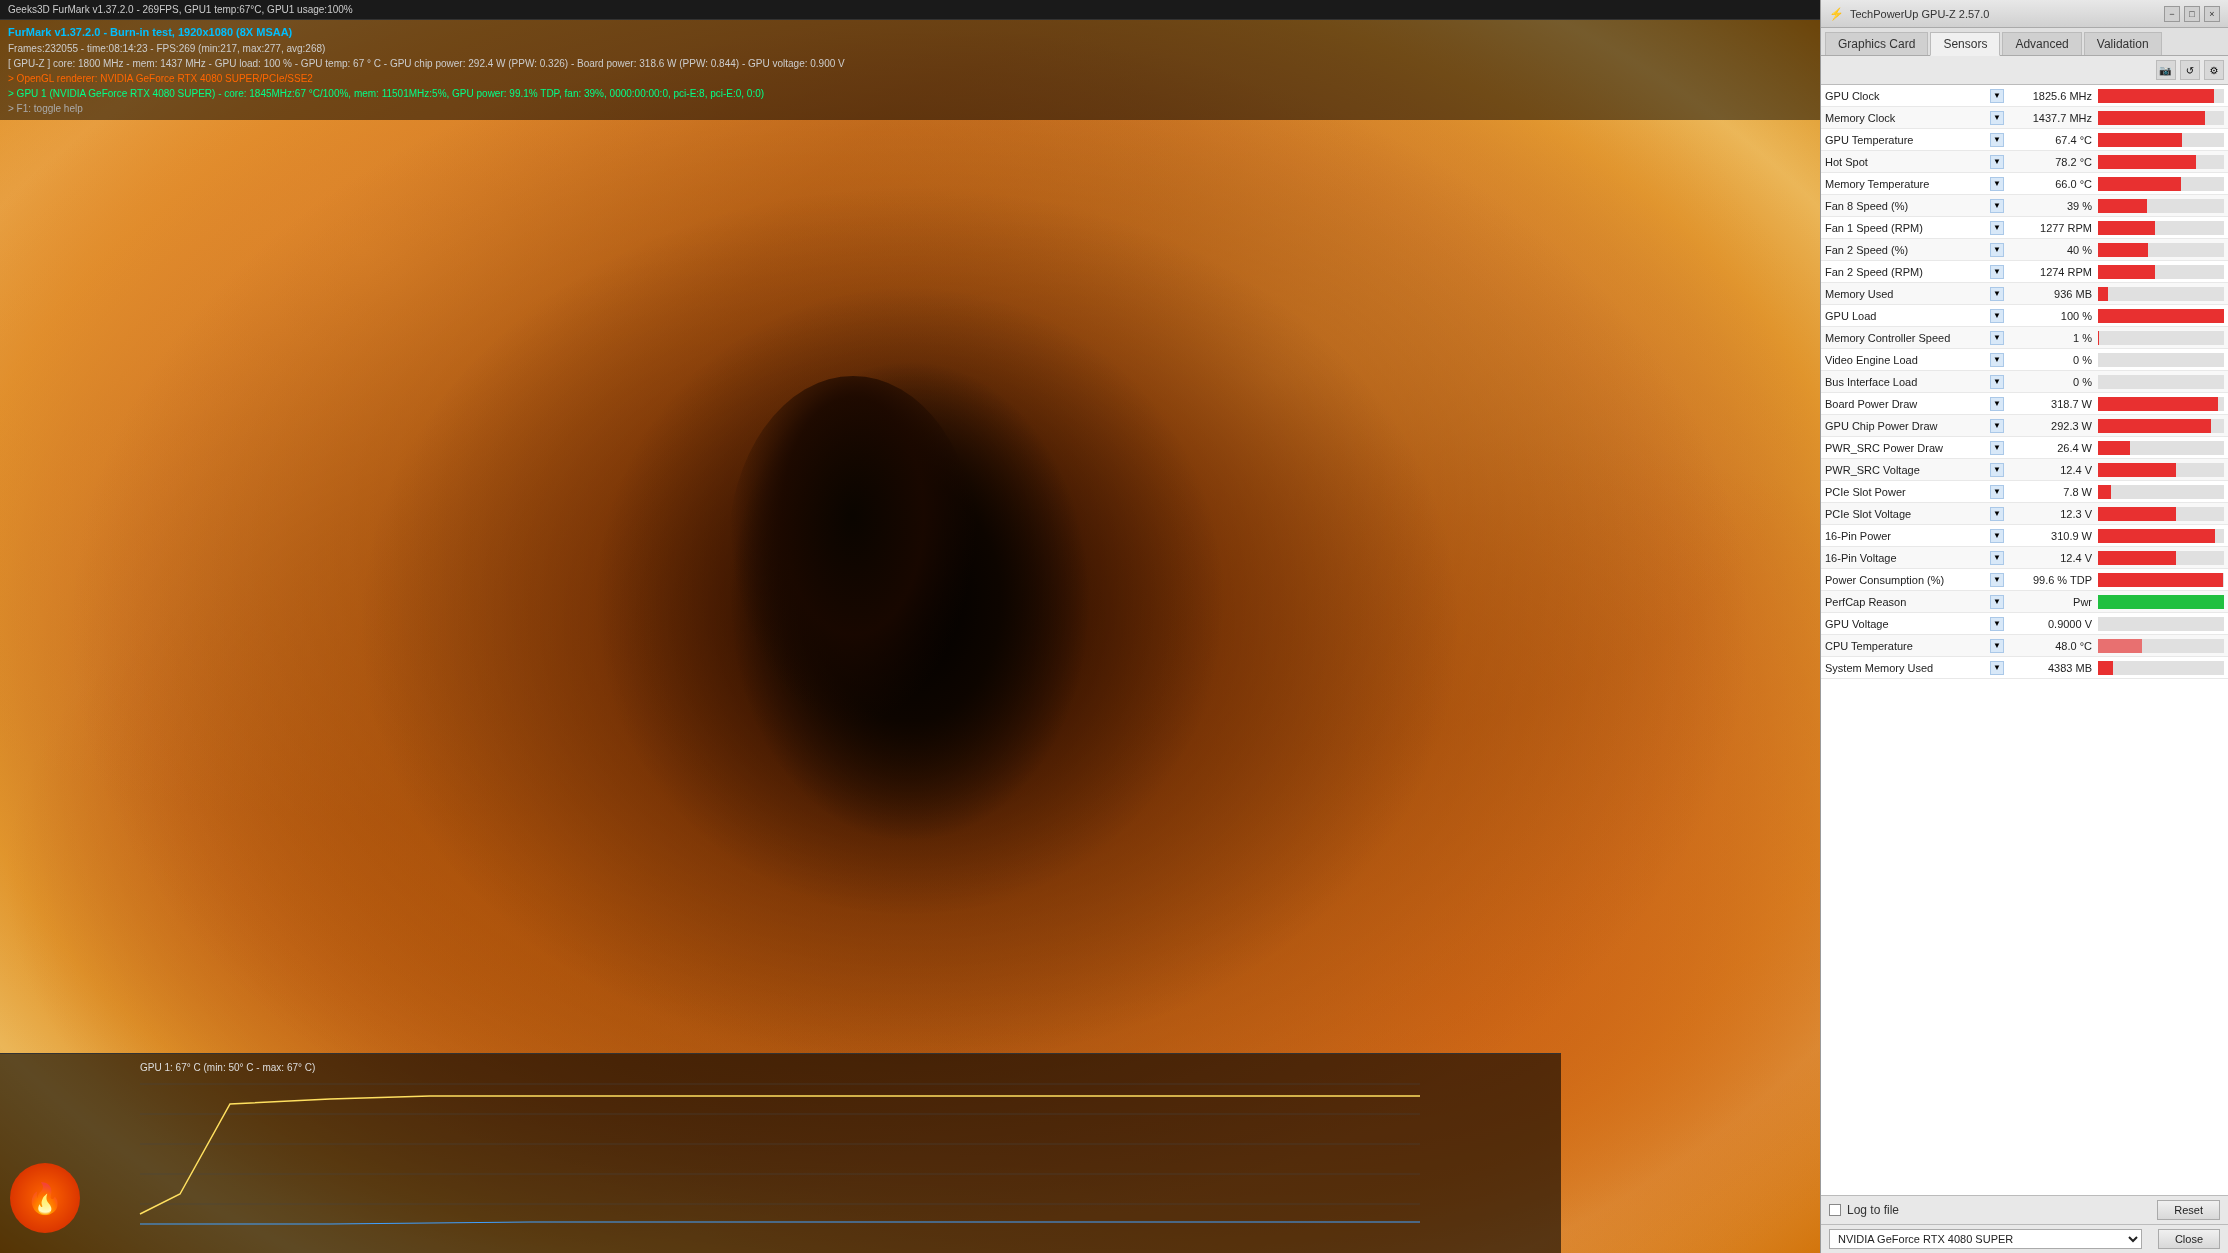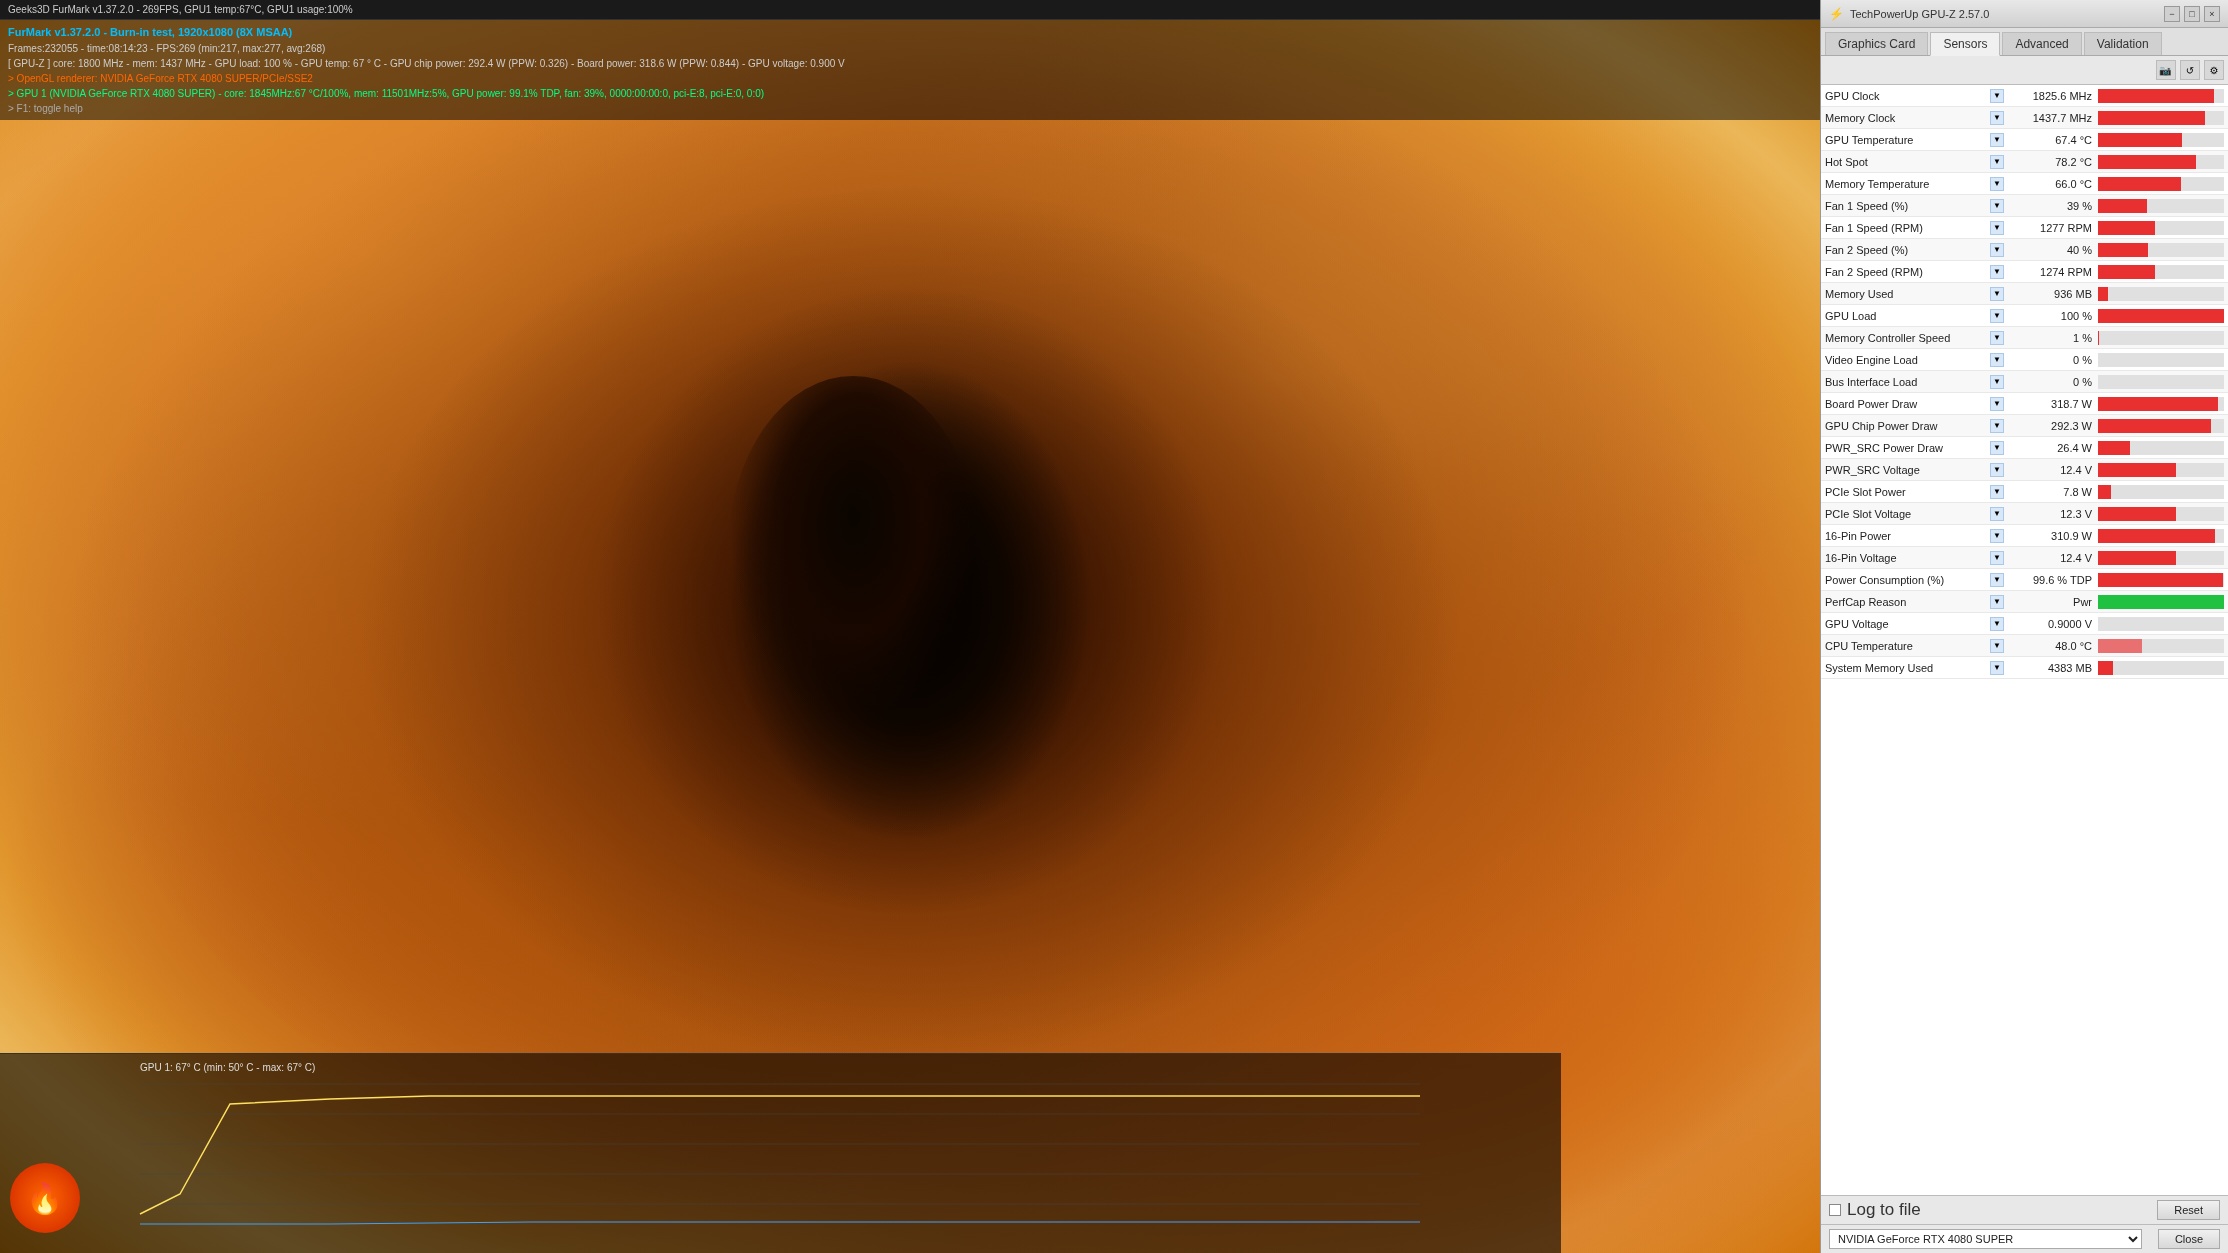--- a/index.html
+++ b/index.html
@@ -295,21 +295,21 @@
       height: 12px;
       border: 1px solid #888;
       background: #fff;
       display: flex;
       align-items: center;
       justify-content: center;
       cursor: pointer;
     }
 
     .footer-label {
-      font-size: 17px;
+      font-size: 12px;
       color: #333;
     }
 
     .footer-btn {
       padding: 3px 16px;
       background: linear-gradient(to bottom, #f0f0f0, #d8d8d8);
       border: 1px solid #aaa;
       font-size: 11px;
       cursor: pointer;
       color: #222;
@@ -454,21 +454,21 @@
       </div>
       <div class="sensor-row">
         <div class="sensor-name">Memory Temperature</div>
         <div class="sensor-dropdown">▼</div>
         <div class="sensor-value">66.0 °C</div>
         <div class="sensor-bar-container">
           <div class="sensor-bar bar-red" style="width: 66%;"></div>
         </div>
       </div>
       <div class="sensor-row">
-        <div class="sensor-name">Fan 1 Speed (%)</div>
+        <div class="sensor-name">Fan 8 Speed (%)</div>
         <div class="sensor-dropdown">▼</div>
         <div class="sensor-value">39 %</div>
         <div class="sensor-bar-container">
           <div class="sensor-bar bar-red" style="width: 39%;"></div>
         </div>
       </div>
       <div class="sensor-row">
         <div class="sensor-name">Fan 1 Speed (RPM)</div>
         <div class="sensor-dropdown">▼</div>
         <div class="sensor-value">1277 RPM</div>

